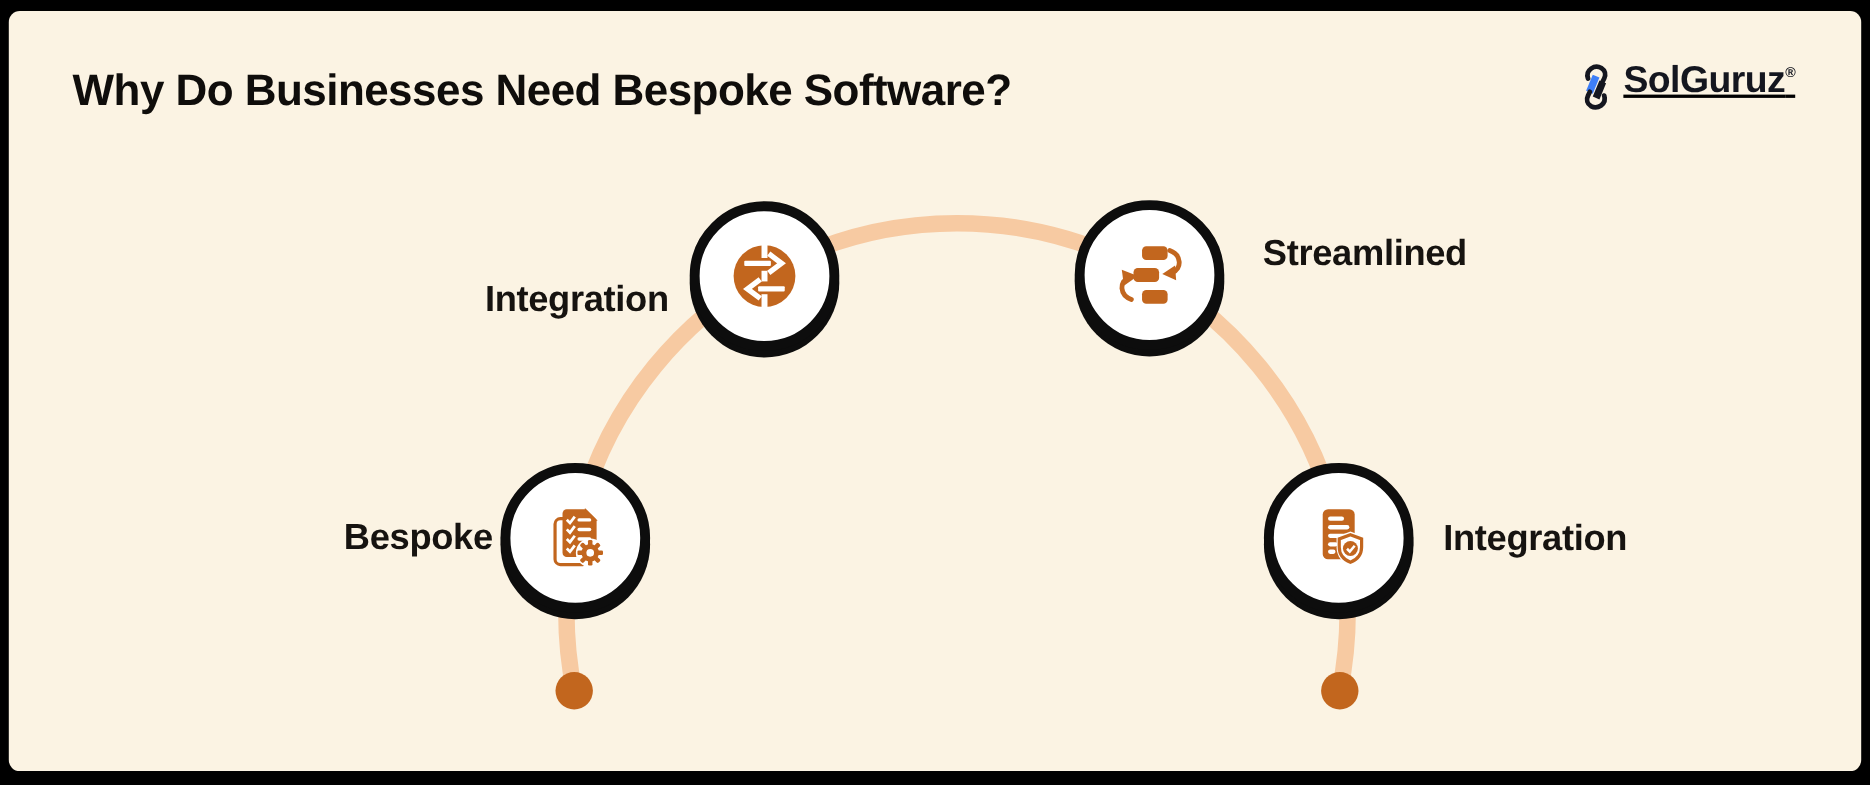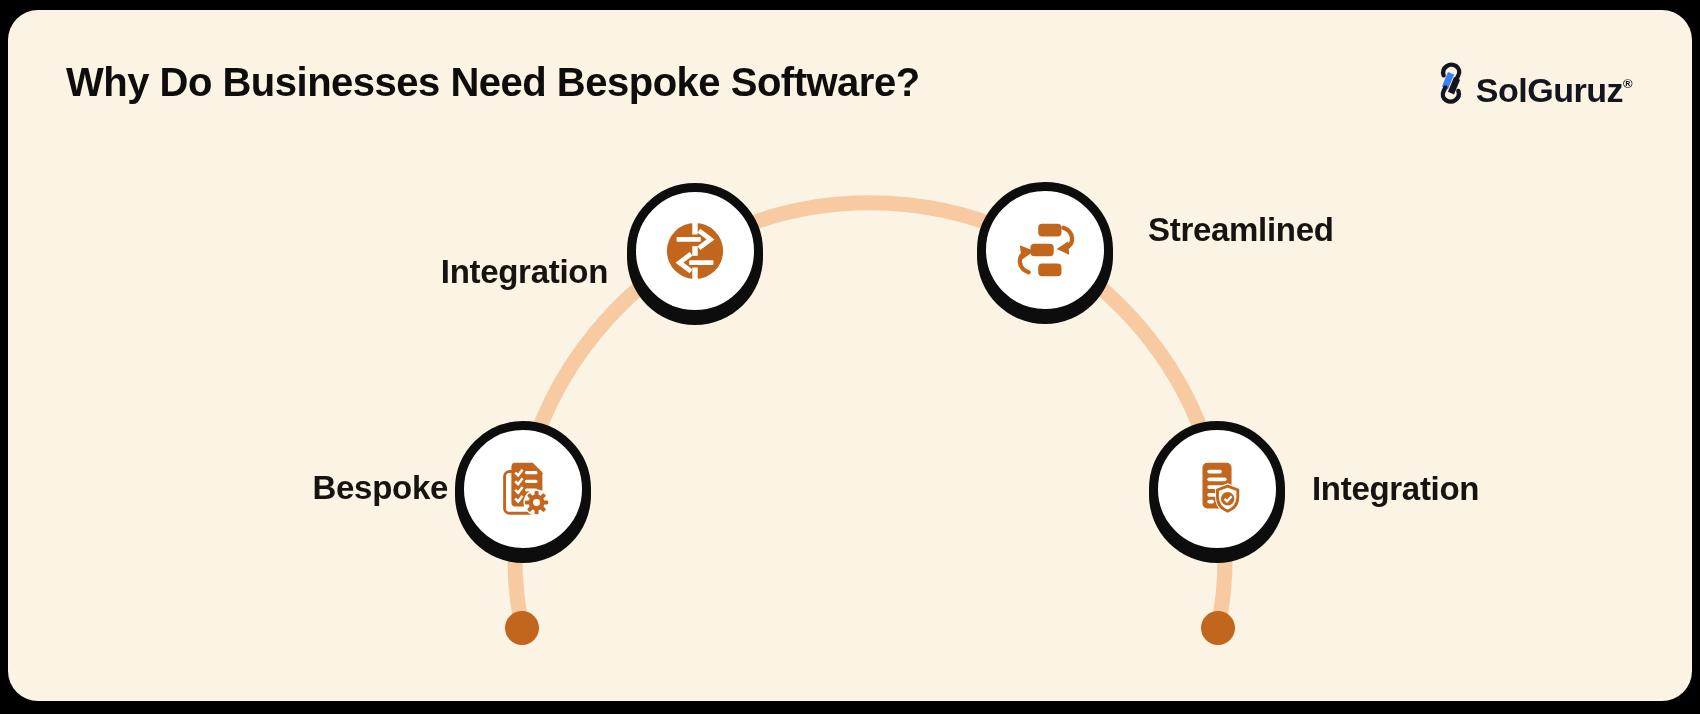--- a/index.html
+++ b/index.html
@@ -2,30 +2,30 @@
 <html><head>
 <meta charset="utf-8">
 <style>
   html,body{margin:0;padding:0;}
   body{
     width:1700px;height:714px;position:relative;background:#000;
     font-family:"Liberation Sans",sans-serif;overflow:hidden;
   }
   .panel{
     position:absolute;left:8px;right:8px;top:10px;bottom:13px;
-    background:#FBF3E3;border-radius:30px;overflow:hidden;
+    background:#FBF3E3;border-radius:10px;overflow:hidden;
   }
   .title{
     position:absolute;left:58px;top:50px;
     font-size:40px;font-weight:bold;color:#0F0D0B;letter-spacing:-.5px;
     white-space:nowrap;z-index:4;
   }
   .logo{
     position:absolute;top:44px;right:60px;height:56px;
-    display:flex;align-items:flex-end;gap:9px;z-index:4;
+    display:flex;align-items:flex-start;gap:9px;z-index:4;text-decoration:underline;
   }
   .logo-text{
     font-size:34px;font-weight:bold;color:#14161F;letter-spacing:-.5px;
   }
   .logo-reg{font-size:13px;color:#14161F;vertical-align:14px;font-weight:bold;}
   .arc-svg{position:absolute;left:0;top:0;z-index:1;}
   .dot{
     position:absolute;width:34px;height:34px;border-radius:50%;
     background:#C2661E;z-index:2;
   }

